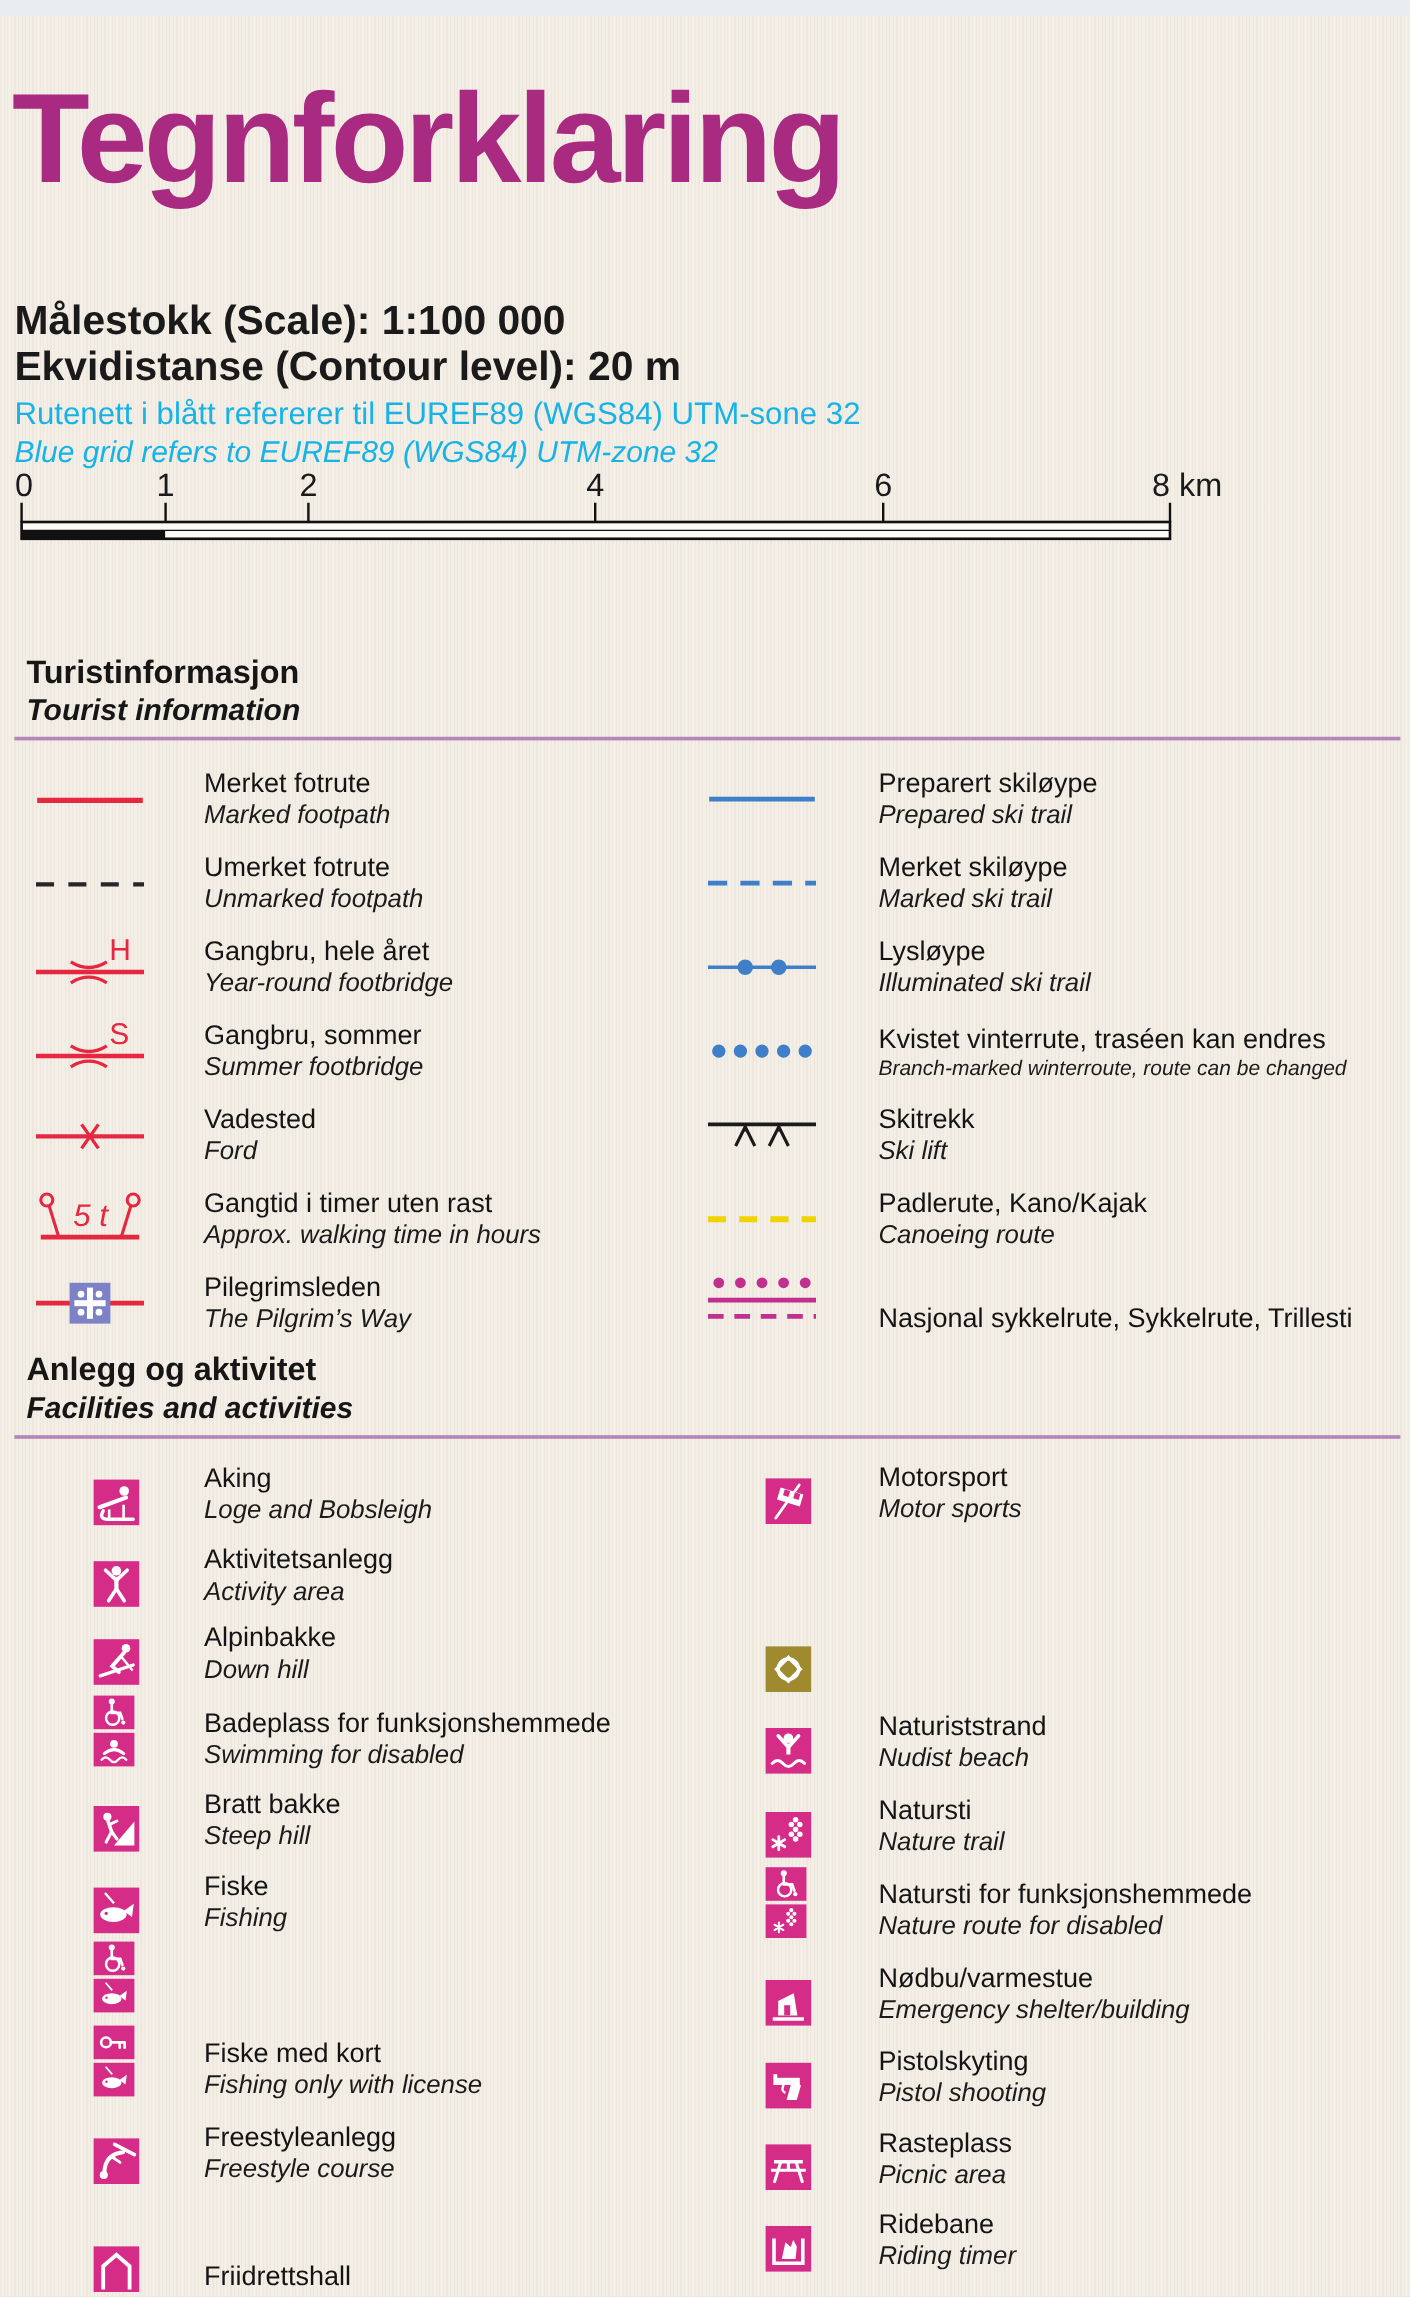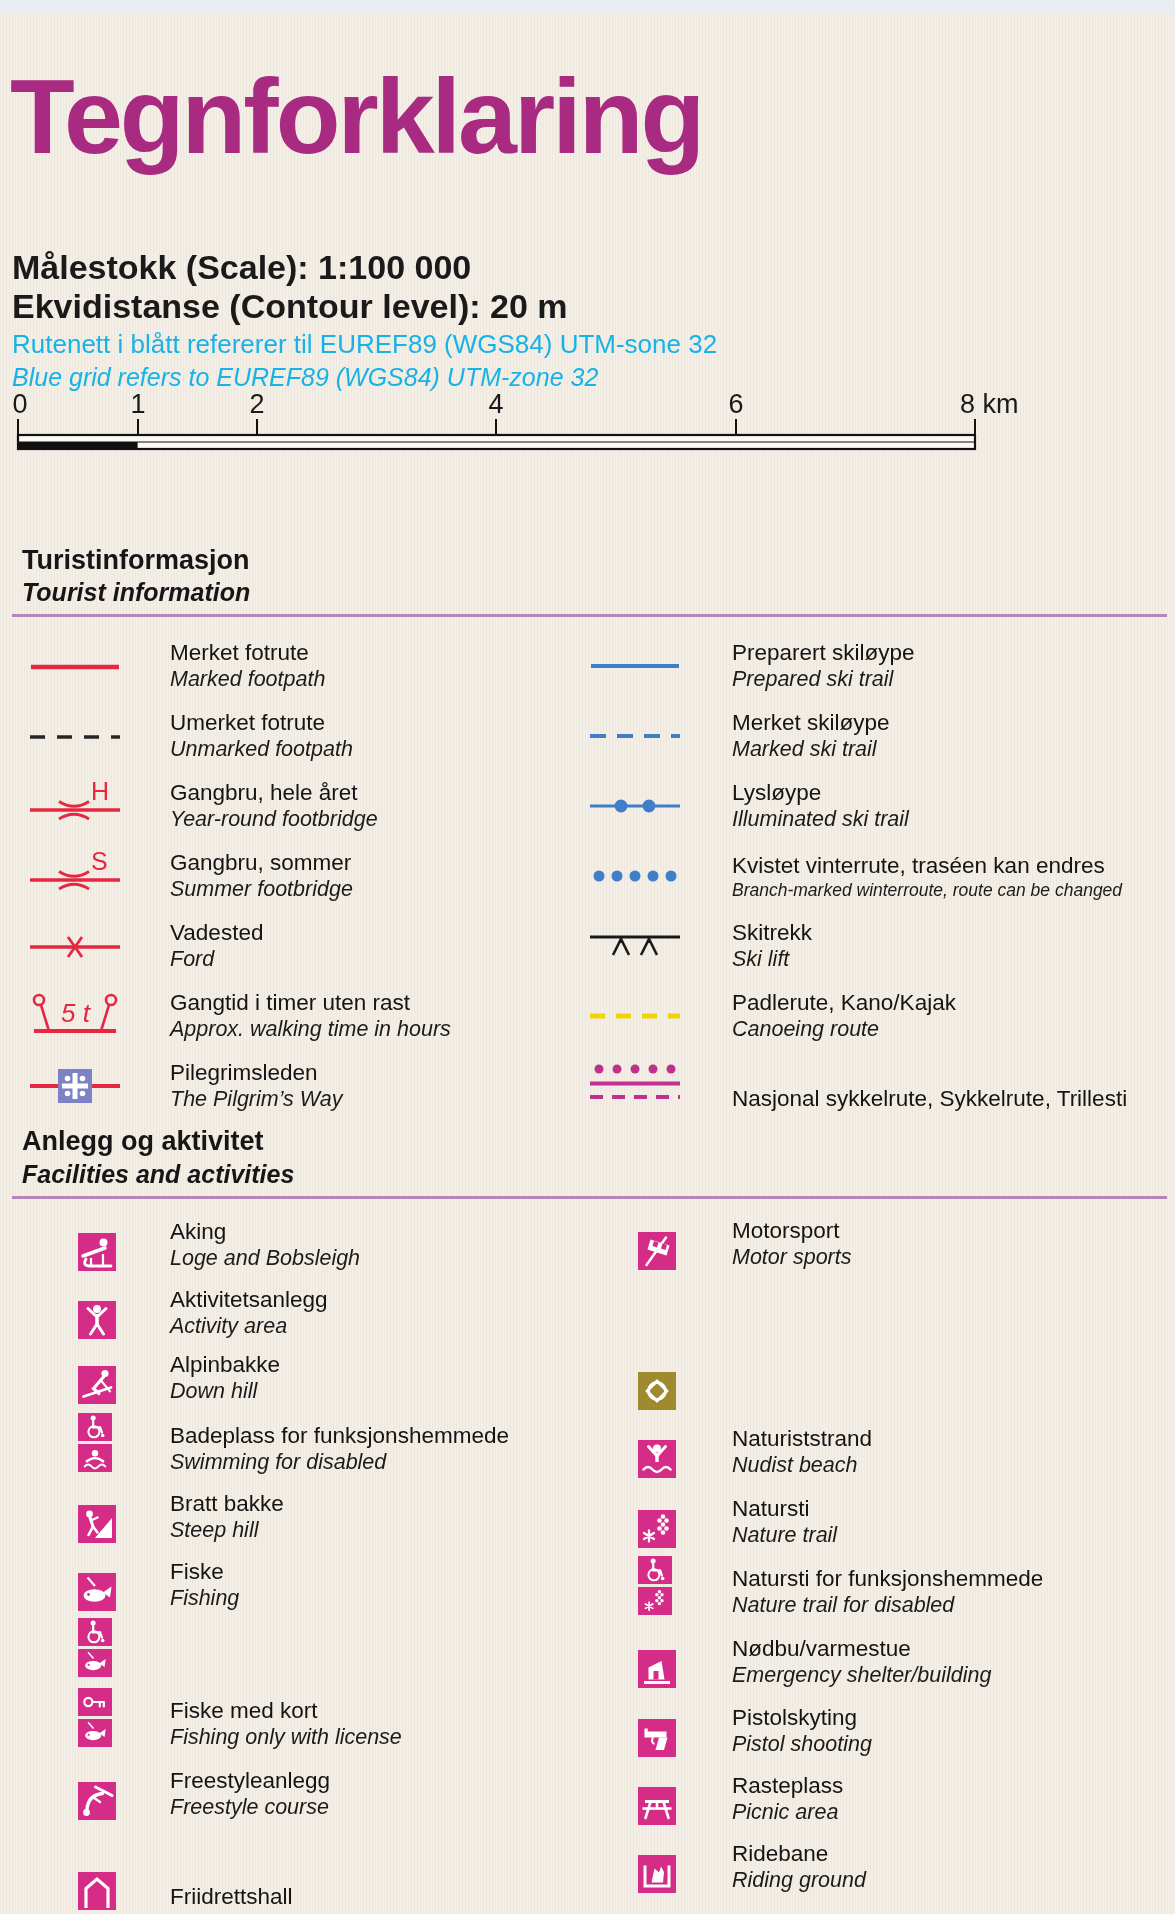--- a/index.html
+++ b/index.html
@@ -569,21 +569,21 @@
                   <circle cx="21.5" cy="18.5" r="2.3"></circle>
                   <circle cx="28.5" cy="18.5" r="2.3"></circle>
                   <circle cx="25" cy="22.5" r="2.3"></circle>
                 </g>
               </svg>
             </div>
           </div>
         </div>
       <div class="txt">
           <div class="t">Natursti for funksjonshemmede</div>
-          <div class="s">Nature trail for disabled</div>
+          <div class="s">Nature route for disabled</div>
         </div>
     </div>
     <div class="frow" style="height:70px">
       <div class="ic ic-r">
           <div class="stack">
             <div class="fic  ">
               <svg viewBox="0 0 38 38" preserveAspectRatio="xMidYMid meet">
                 <path d="M6,32.5 H32" stroke="#fff" stroke-width="3"></path>
                 <path d="M10.5,29.5 V17.5 L23.5,11 L26.5,29.5 Z" fill="#fff"></path>
                 <rect x="15.5" y="21" width="5" height="8.5" fill="#d52d87"></rect>
@@ -637,21 +637,21 @@
             <div class="fic  ">
               <svg viewBox="0 0 38 38" preserveAspectRatio="xMidYMid meet">
                 <path d="M7,10.5 V31 H31 V10.5" stroke="#fff" stroke-width="3" fill="none"></path>
                 <path d="M13.5,27.5 L16.5,13.5 L21,17.5 L23,11.5 L26,17 L25,27.5 Z" fill="#fff"></path>
               </svg>
             </div>
           </div>
         </div>
       <div class="txt">
           <div class="t">Ridebane</div>
-          <div class="s">Riding ground</div>
+          <div class="s">Riding timer</div>
         </div>
     </div>
     <div class="frow" style="height:90px">
       <div class="ic ic-r">
           <div class="stack">
             <div class="fic  ">
               <svg viewBox="0 0 38 38" preserveAspectRatio="xMidYMid meet">
                 <path d="M8,31 Q9,17.5 18,16 L21.5,8.5 L25.5,14.5 Q31,15.5 30,20.5 L28,31 Z" fill="#fff"></path>
                 <path d="M21.5,8.5 L19,4.5" stroke="#fff" stroke-width="2" stroke-linecap="round"></path>
               </svg>

